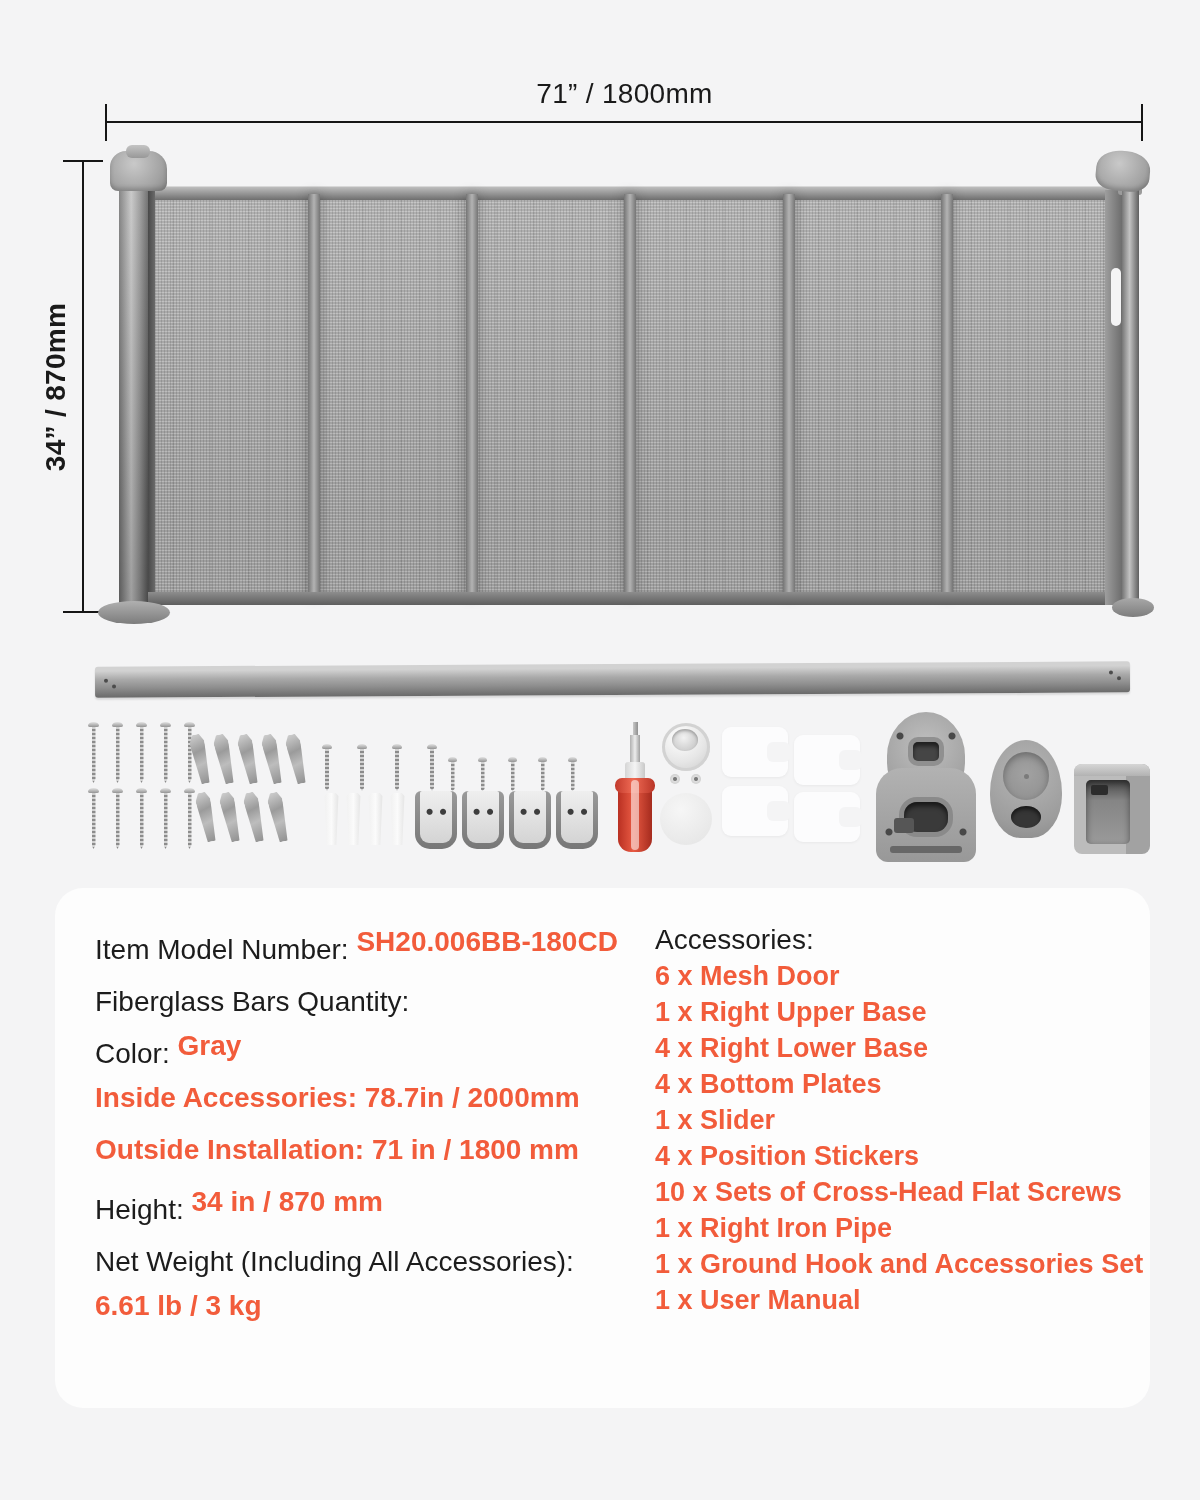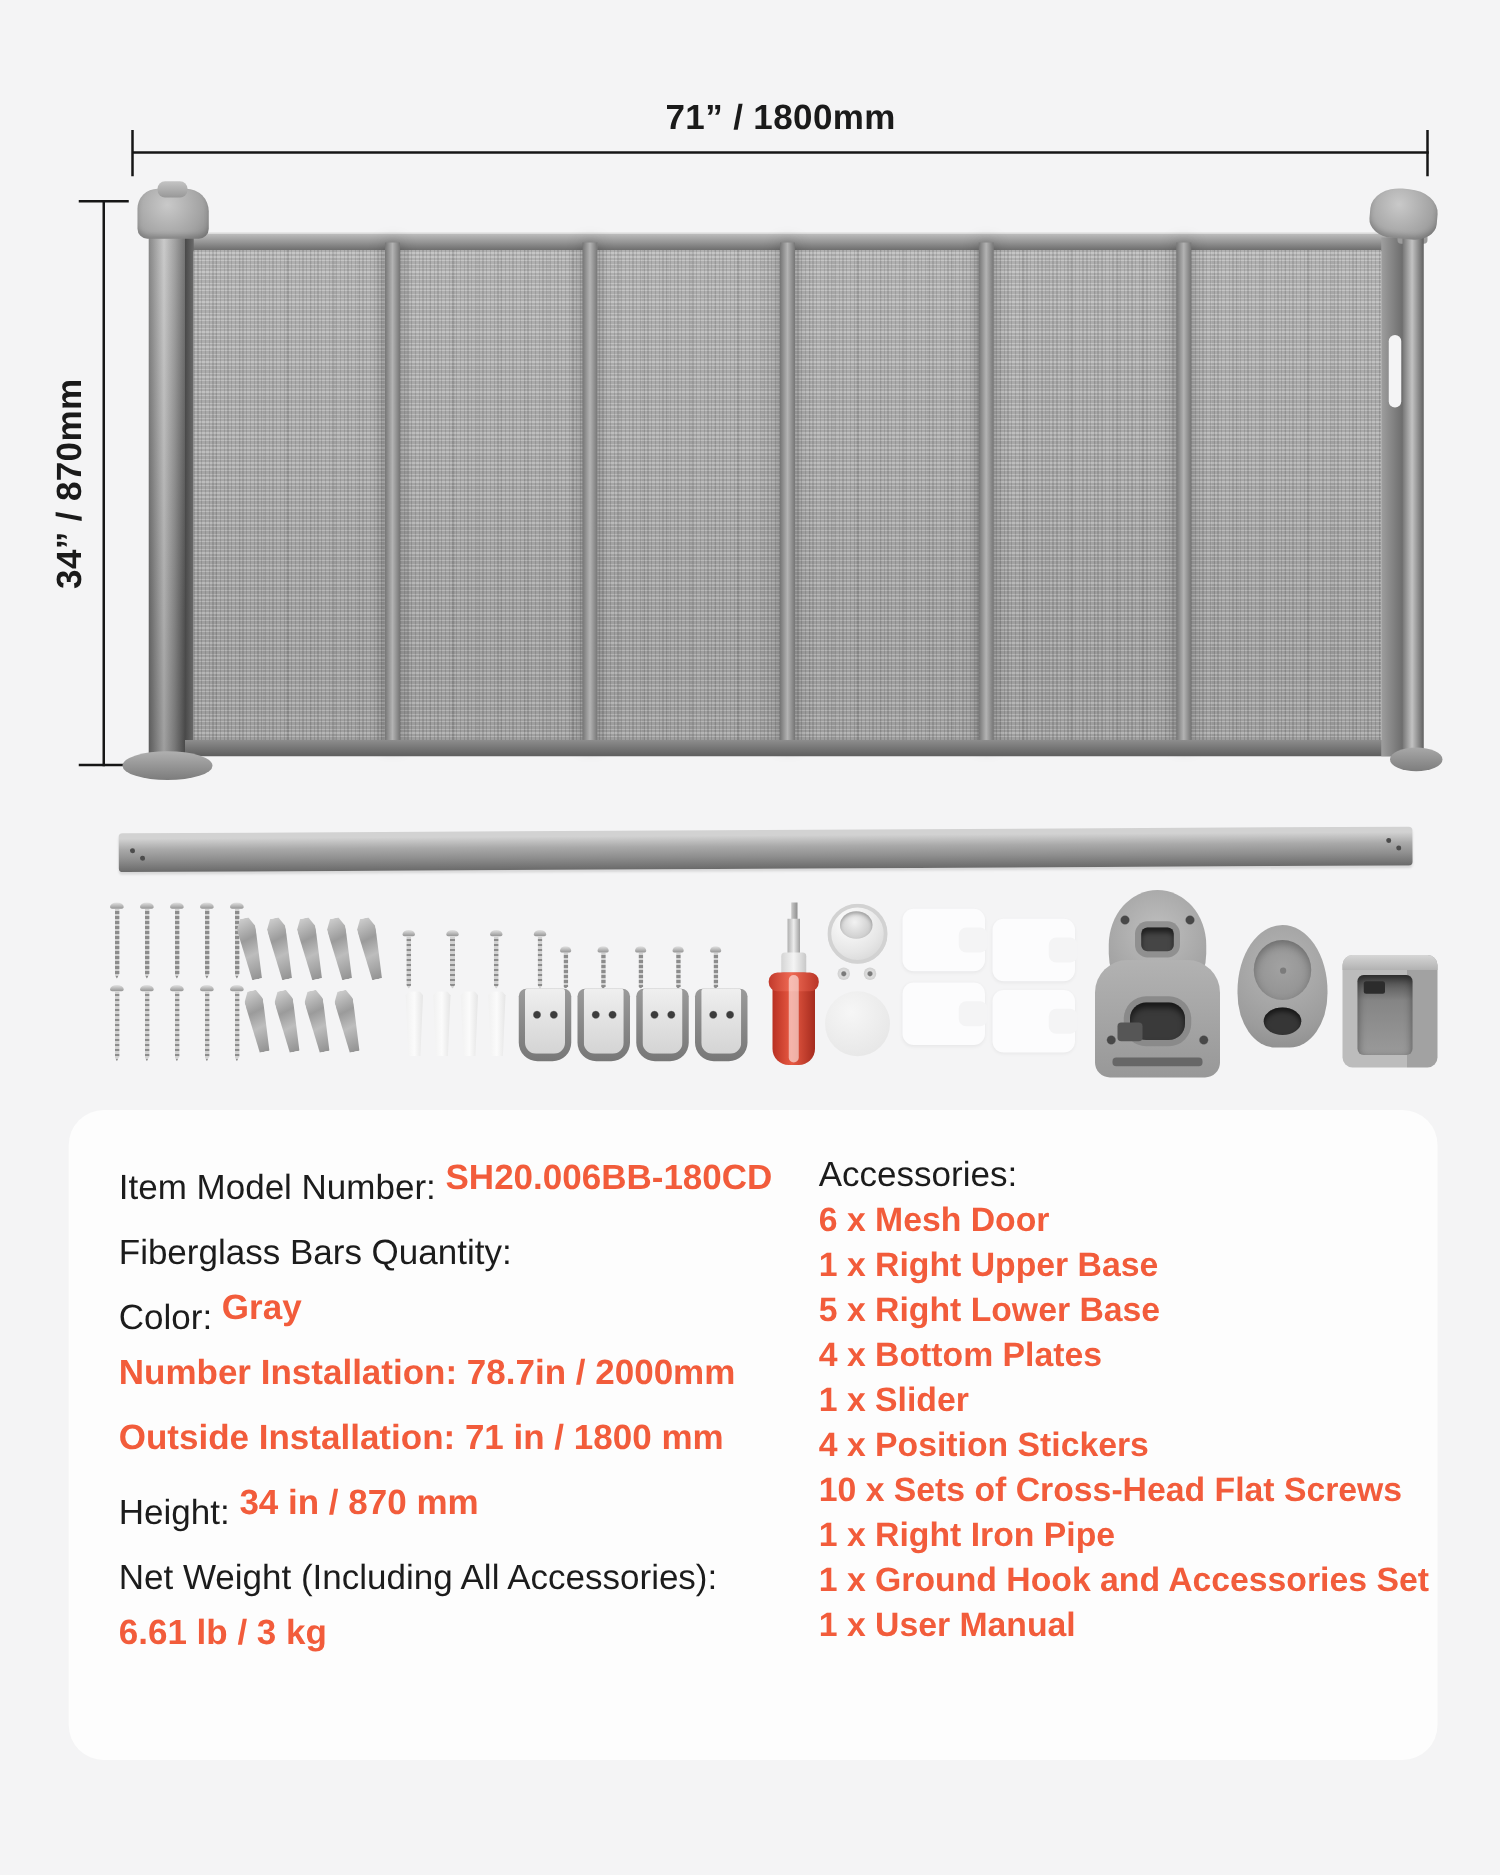--- a/index.html
+++ b/index.html
@@ -1,21 +1,21 @@
 <!DOCTYPE html>
 <html><head>
 <meta charset="utf-8">
 <style>
   html,body{margin:0;padding:0;}
   body{width:1200px;height:1500px;background:#f4f4f5;font-family:"Liberation Sans",sans-serif;position:relative;overflow:hidden;}
   .stage{position:absolute;inset:0;}
 
   
   .dim-top-label{position:absolute;left:106px;top:78px;width:1037px;text-align:center;
-    font-size:28px;font-weight:700;color:#1a1a1a;letter-spacing:.3px;}
+    font-size:28px;font-weight:400;color:#1a1a1a;letter-spacing:.3px;}
   .dim-line-h{position:absolute;left:106px;top:121px;width:1037px;height:2px;background:#161616;}
   .dim-tick-v{position:absolute;top:104px;width:2px;height:37px;background:#161616;}
   .dim-tick-v.l{left:105px;} .dim-tick-v.r{left:1141px;}
   .dim-line-v{position:absolute;left:82px;top:161px;width:2px;height:452px;background:#161616;}
   .dim-tick-h{position:absolute;left:63px;width:40px;height:2px;background:#161616;}
   .dim-tick-h.t{top:160px;} .dim-tick-h.b{top:611px;}
   .dim-left-label{position:absolute;left:56px;top:387px;transform:translate(-50%,-50%) rotate(-90deg);
     white-space:nowrap;font-size:28px;font-weight:600;color:#1a1a1a;letter-spacing:.3px;}
 
   
@@ -379,21 +379,21 @@
       <div class="spec-row">
           <span class="lbl">Fiberglass Bars Quantity:</span>
           <span class="val"></span>
         </div>
       <div class="spec-row">
           <span class="lbl">Color: </span>
           <span class="val">Gray</span>
         </div>
       <div class="spec-row">
           <span class="lbl"></span>
-          <span class="val">Number Installation: 78.7in / 2000mm</span>
+          <span class="val">Inside Accessories: 78.7in / 2000mm</span>
         </div>
       <div class="spec-row">
           <span class="lbl"></span>
           <span class="val">Outside Installation: 71 in / 1800 mm</span>
         </div>
       <div class="spec-row">
           <span class="lbl">Height: </span>
           <span class="val">34 in / 870 mm</span>
         </div>
       <div class="spec-row">
@@ -402,21 +402,21 @@
         </div>
       <div class="spec-row">
           <span class="lbl"></span>
           <span class="val">6.61 lb / 3 kg</span>
         </div>
     </div>
     <div class="col-right">
       <div class="acc-title">Accessories:</div>
       <div class="acc-item">6 x Mesh Door</div>
       <div class="acc-item">1 x Right Upper Base</div>
-      <div class="acc-item">5 x Right Lower Base</div>
+      <div class="acc-item">4 x Right Lower Base</div>
       <div class="acc-item">4 x Bottom Plates</div>
       <div class="acc-item">1 x Slider</div>
       <div class="acc-item">4 x Position Stickers</div>
       <div class="acc-item">10 x Sets of Cross-Head Flat Screws</div>
       <div class="acc-item">1 x Right Iron Pipe</div>
       <div class="acc-item">1 x Ground Hook and Accessories Set</div>
       <div class="acc-item">1 x User Manual</div>
     </div>
   </div>
 

